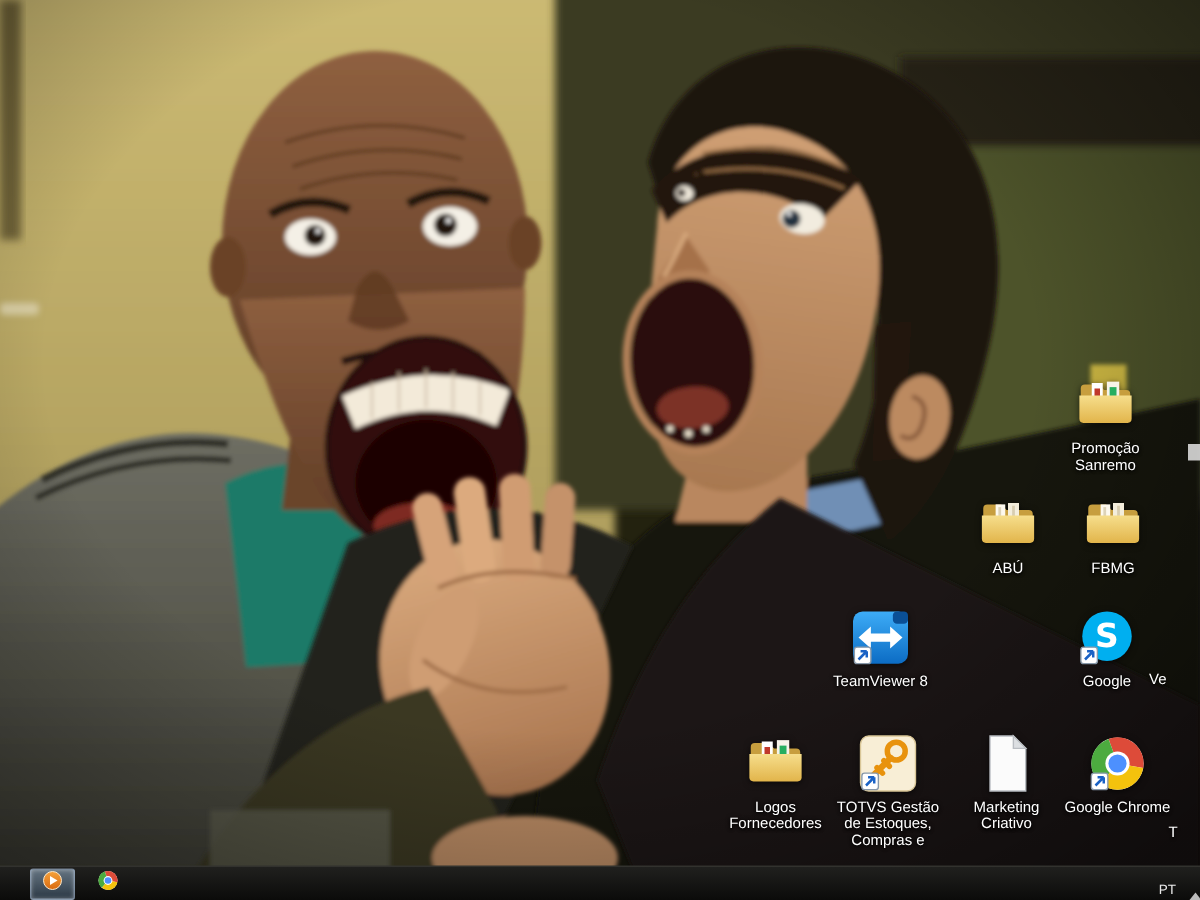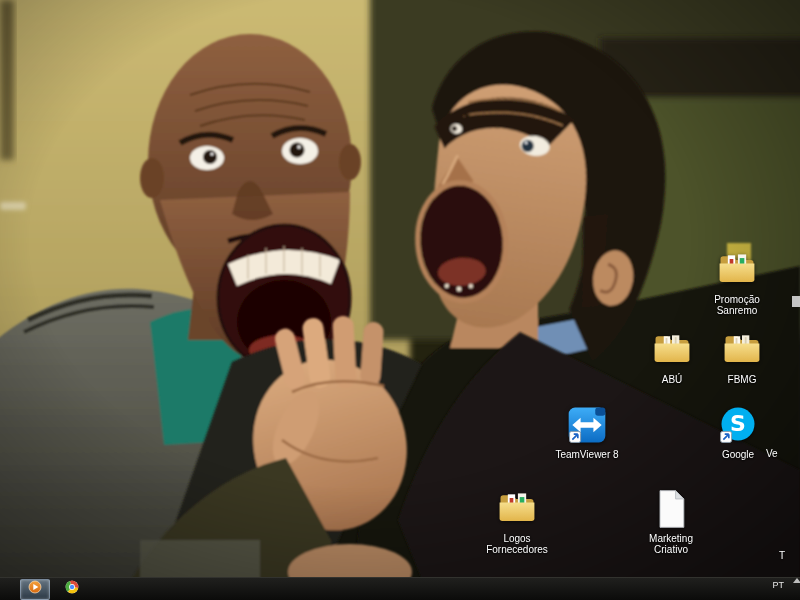--- a/index.html
+++ b/index.html
@@ -25,21 +25,21 @@
 
   
   .taskbar{position:absolute;left:0;bottom:0;width:800px;height:22px;
     background:linear-gradient(#20201e,#0b0b0a);border-top:1px solid #32322e;
     display:flex;align-items:center;}
   .tb-buttons{display:flex;align-items:center;height:22px;padding-left:16px;}
   .tb-btn{width:28px;height:19px;margin:0 4px;border-radius:2px;display:flex;align-items:center;justify-content:center;}
   .tb-btn svg{width:16px;height:16px;}
   .tb-btn.active{background:linear-gradient(rgba(170,200,228,.50),rgba(110,150,190,.32));
     border:1px solid rgba(200,220,245,.45);box-shadow:inset 0 0 3px rgba(255,255,255,.35);}
-  .tray{position:absolute;right:2px;bottom:0;height:22px;display:flex;align-items:flex-start;gap:6px;}
+  .tray{position:absolute;right:2px;bottom:0;height:22px;display:flex;align-items:flex-end;gap:6px;}
   .tray-lang{font-size:9px;color:#e8e8e8;padding:2px 3px;}
   .tray-arrow{width:0;height:0;border-left:4px solid transparent;border-right:4px solid transparent;
     border-bottom:5px solid #cfcfcf;margin-right:-3px;opacity:.9;}
 </style>
 </head>
 <body>
 
 <div class="desktop">
 
   <svg class="wallpaper" viewBox="0 0 800 600">
@@ -263,28 +263,61 @@
             <path d="M6 12c0-2 1-3 3-3h10l4 4h16c2 0 3 1 3 3v4H6z" fill="#c79e3e"></path>
             <rect x="14" y="8" width="8" height="24" fill="#ffffff"></rect>
             <rect x="16" y="12" width="4" height="6" fill="#c0392b"></rect>
             <rect x="25" y="7" width="9" height="25" fill="#f6f3ea"></rect>
             <rect x="27" y="11" width="5" height="7" fill="#27ae60"></rect>
             <path d="M5 17h38v17c0 2-1 3-3 3H8c-2 0-3-1-3-3z" fill="url(#gFold)"></path>
           </svg>
         </div>
         <div class="dicon-label">Logos Fornecedores</div>
       </div>
+      <div class="dicon" style="left: 555px; top: 487px;">
+        <div class="dicon-art">
+          <svg viewBox="0 0 48 48" class="ia">
+            <rect x="4" y="4" width="40" height="40" rx="6" fill="#f8eed6" stroke="#d9c697"></rect>
+            <circle cx="30" cy="15" r="6.5" fill="none" stroke="#e8920d" stroke-width="4"></circle>
+            <path d="M26 20L12 34" stroke="#e8920d" stroke-width="4.5" stroke-linecap="round"></path>
+            <path d="M16 27l4 4" stroke="#e8920d" stroke-width="4" stroke-linecap="round"></path>
+            <path d="M21 22l4 4" stroke="#e8920d" stroke-width="4" stroke-linecap="round"></path>
+          </svg>
+          <svg viewBox="0 0 48 48" class="badge">
+            <rect x="5" y="31" width="12" height="12" rx="2" fill="#fff" stroke="#8899aa"></rect>
+            <path d="M8 40l6-6m0 0h-4.5m4.5 0v4.5" stroke="#1a62c5" stroke-width="1.8" fill="none"></path>
+          </svg>
+        </div>
+        <div class="dicon-label">TOTVS Gestão de Estoques, Compras e</div>
+      </div>
       <div class="dicon" style="left: 634px; top: 487px;">
         <div class="dicon-art">
           <svg viewBox="0 0 48 48" class="ia">
             <path d="M12 4h17l9 9v31H12z" fill="#fbfbfb" stroke="#b9bdc2"></path>
             <path d="M29 4l9 9h-9z" fill="#dcdfe2" stroke="#b9bdc2"></path>
           </svg>
         </div>
         <div class="dicon-label">Marketing Criativo</div>
+      </div>
+      <div class="dicon" style="left: 708px; top: 487px;">
+        <div class="dicon-art">
+          <svg viewBox="0 0 48 48" class="ia">
+            <circle cx="24" cy="24" r="19" fill="#fff"></circle>
+            <path d="M24 24L42.7 27.3A19 19 0 0 0 17.5 6.1z" fill="#dd4b39"></path>
+            <path d="M24 24L17.5 6.1A19 19 0 0 0 11.8 38.6z" fill="#4cab3f"></path>
+            <path d="M24 24L11.8 38.6A19 19 0 0 0 42.7 27.3z" fill="#f4c20d"></path>
+            <circle cx="24" cy="24" r="8.8" fill="#fff"></circle>
+            <circle cx="24" cy="24" r="6.6" fill="#4d90fe"></circle>
+          </svg>
+          <svg viewBox="0 0 48 48" class="badge">
+            <rect x="5" y="31" width="12" height="12" rx="2" fill="#fff" stroke="#8899aa"></rect>
+            <path d="M8 40l6-6m0 0h-4.5m4.5 0v4.5" stroke="#1a62c5" stroke-width="1.8" fill="none"></path>
+          </svg>
+        </div>
+        <div class="dicon-label">Google Chrome</div>
       </div>
       <div class="edge-frag" style="left: 766px; top: 448px;">Ve</div>
       <div class="edge-frag" style="left: 779px; top: 550px;">T</div>
     </div>
 
   <div class="taskbar">
     <div class="tb-buttons">
         <div class="tb-btn active">
           <span><svg viewBox="0 0 24 24">
               <circle cx="12" cy="12" r="9" fill="url(#gOr)" stroke="#fbe7c9" stroke-width="1"></circle>

